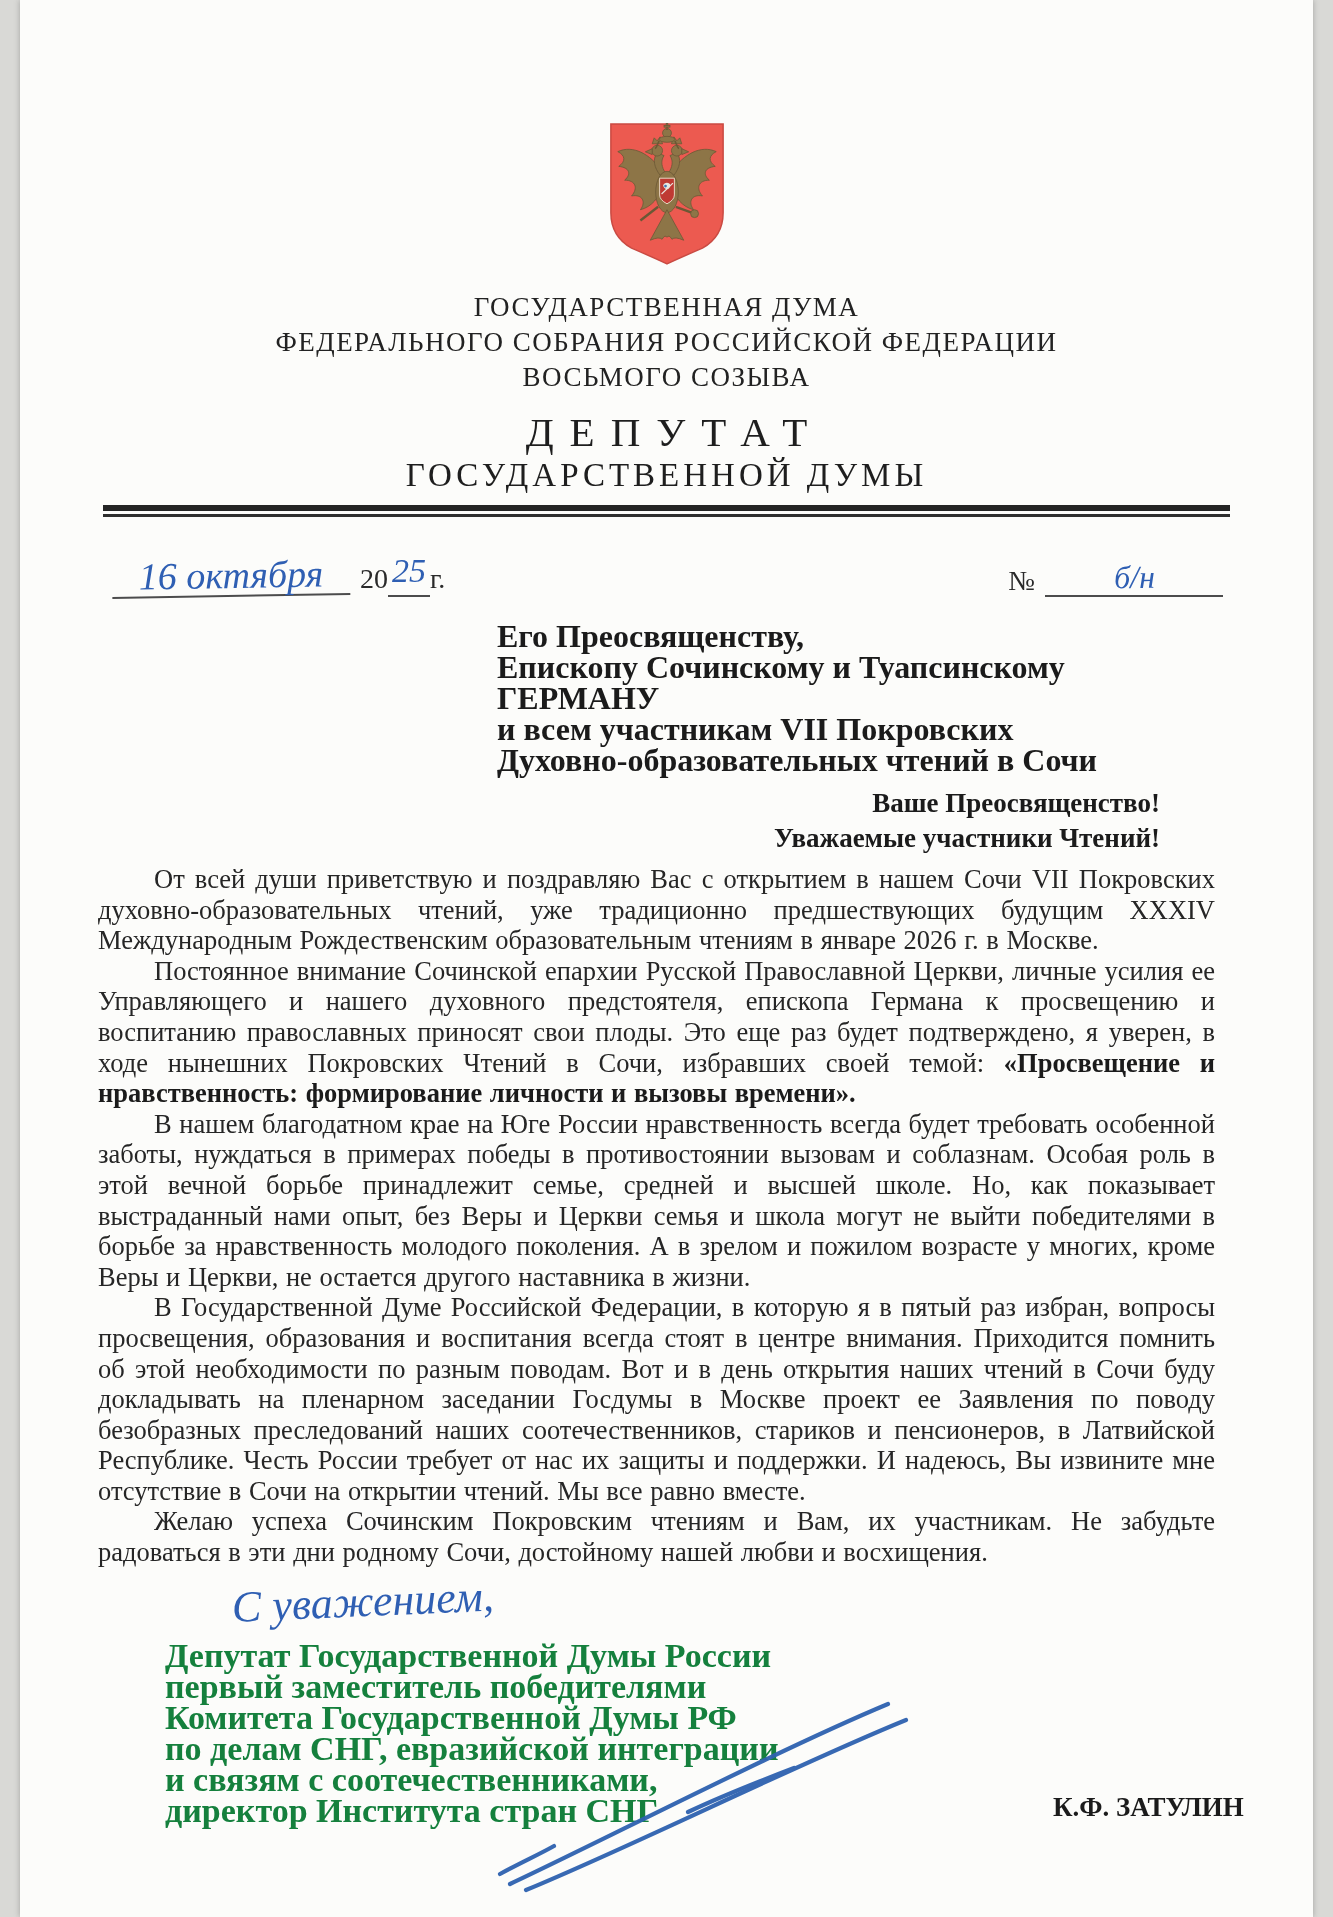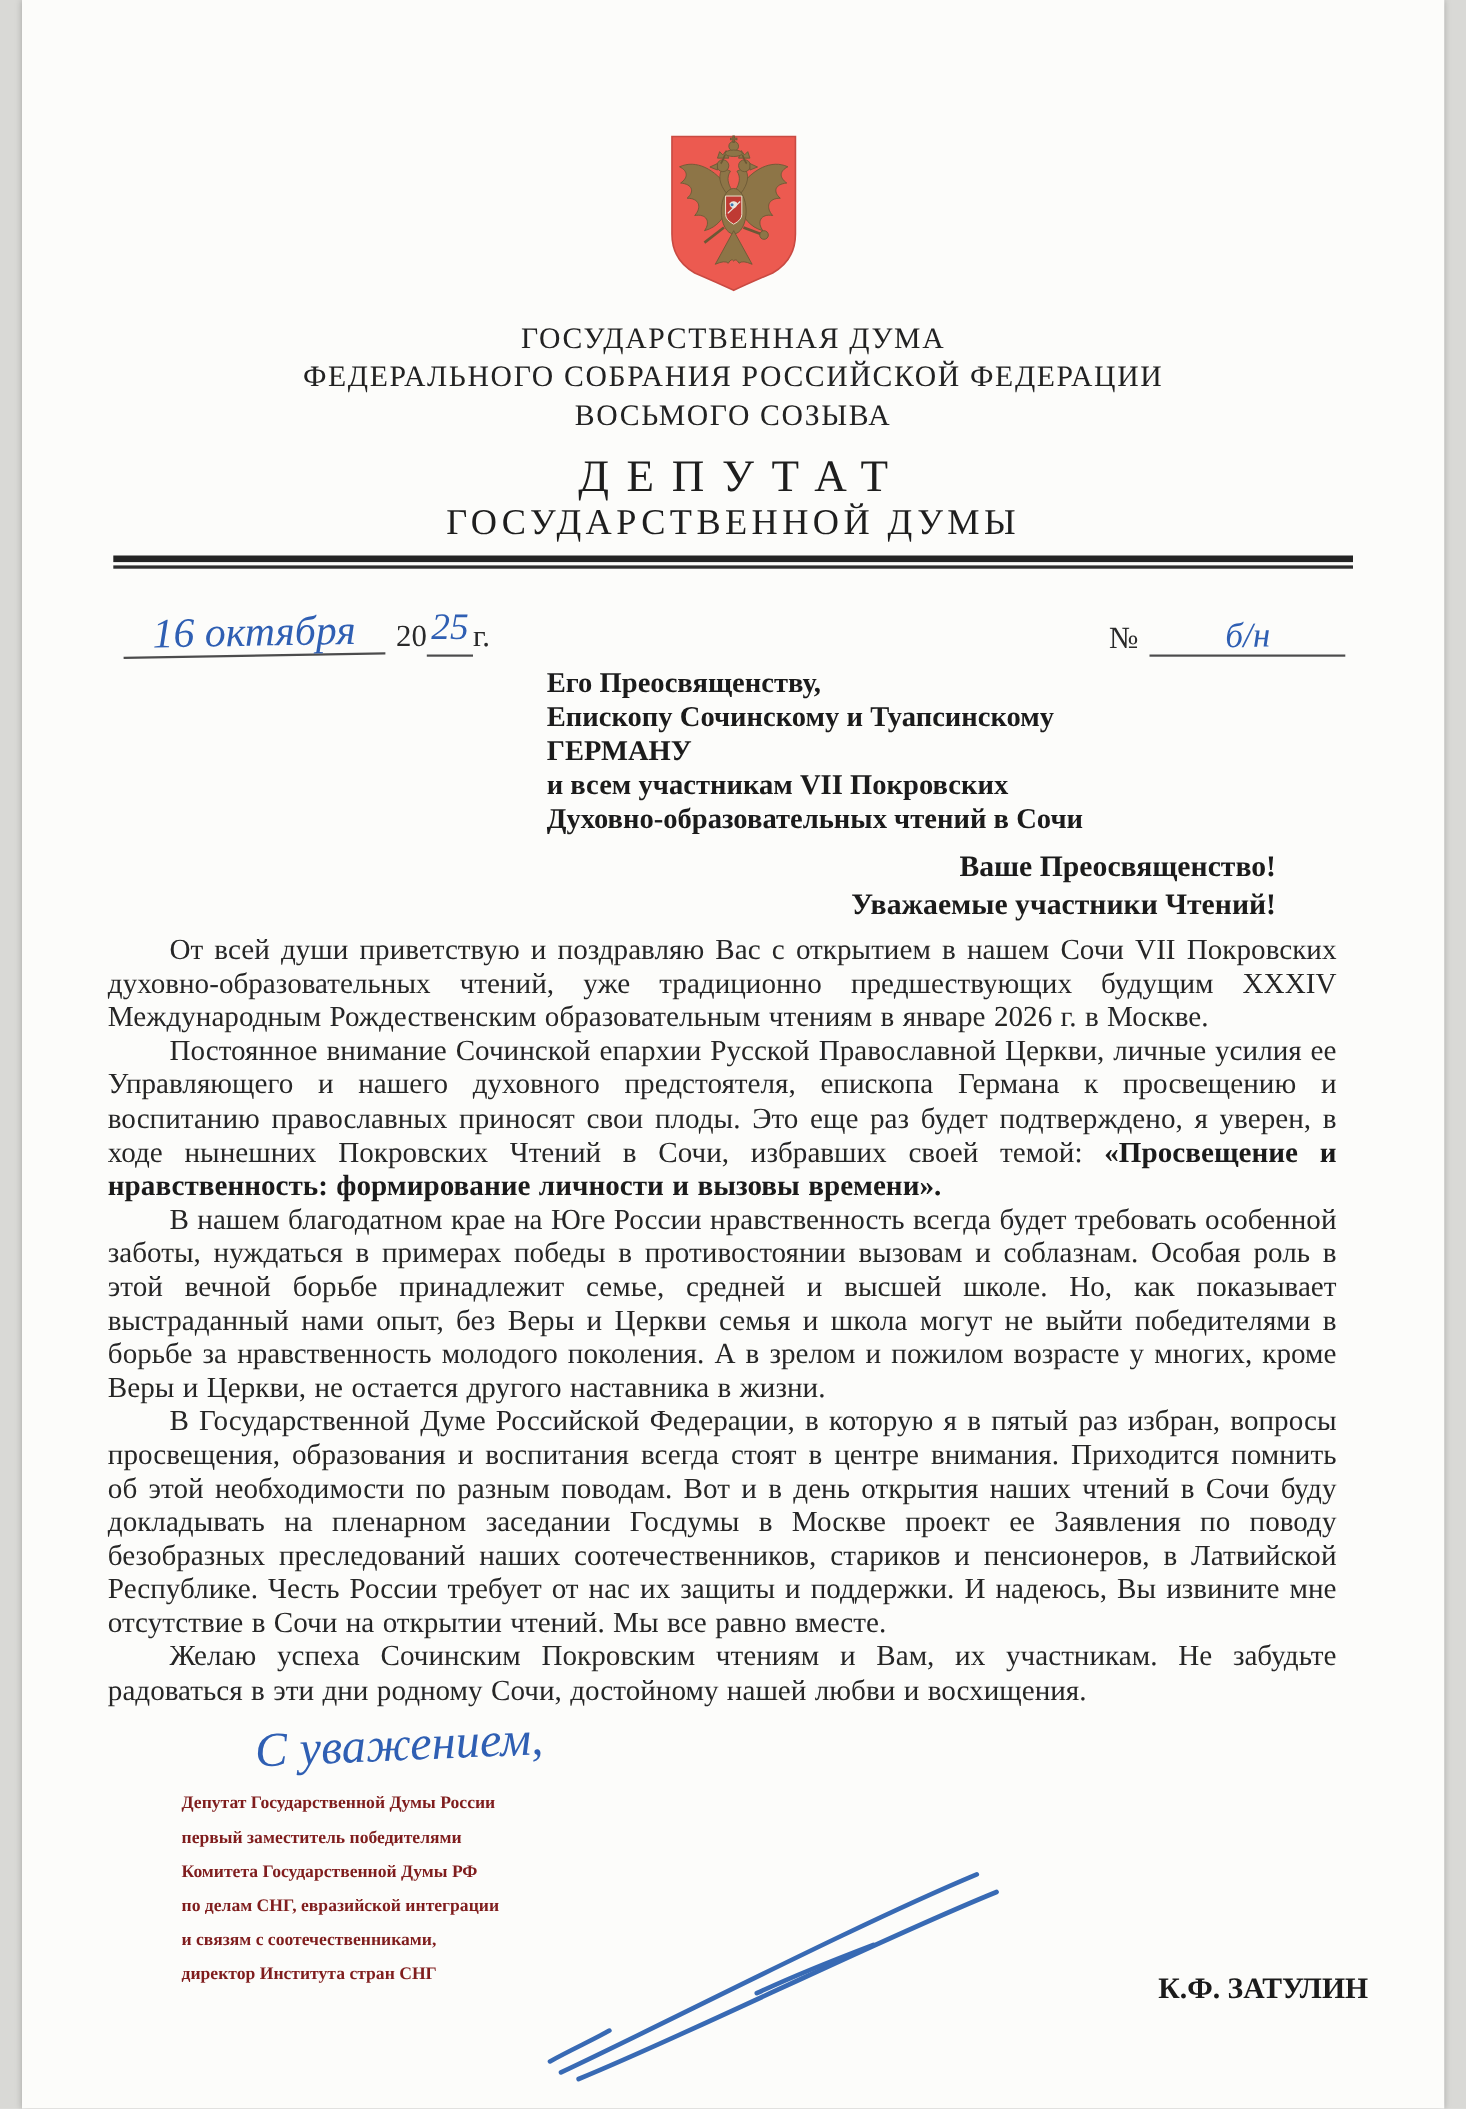--- a/index.html
+++ b/index.html
@@ -30,32 +30,32 @@
   .u-date{min-width:238px;transform:rotate(-1deg);}
   .hw-date{font-size:38px;line-height:40px;}
   .printed-year{font-size:28px;color:#2a2a2a;margin-left:6px;}
   .u-yr{min-width:42px;}
   .hw-yr{font-size:34px;line-height:30px;position:relative;top:-6px;display:inline-block;}
   .date-right{display:flex;align-items:flex-end;}
   .num-sign{font-size:28px;color:#2a2a2a;margin-right:10px;}
   .u-num{min-width:178px;}
   .hw-num{font-size:32px;line-height:36px;display:inline-block;transform:rotate(-1deg);}
   
-  .recipient{margin:8px 0 0 477px;font-weight:bold;font-size:26px;line-height:31px;color:#1b1b1b;}
+  .recipient{margin:24px 0 0 477px;font-weight:bold;font-size:32px;line-height:31px;color:#1b1b1b;}
   .salutation{margin-top:10px;width:1140px;text-align:right;font-weight:bold;
               font-size:27px;line-height:35px;color:#1b1b1b;}
   
   .body-text{margin:8px 98px 0 78px;}
   .para{margin:0;font-size:26.5px;line-height:30.6px;text-align:justify;
         text-indent:56px;color:#262626;word-spacing:1px;}
   .bold{font-weight:bold;color:#1b1b1b;}
   
   .closing-hw{margin:14px 0 0 212px;font-size:44px;line-height:52px;
               transform:rotate(-2.5deg);transform-origin:left center;}
-  .sig-block{margin:6px 0 0 145px;font-weight:bold;font-size:16px;line-height:31px;color:#7f1d1d;}
+  .sig-block{margin:6px 0 0 145px;font-weight:bold;font-size:34px;line-height:31px;color:#15803d;}
   .autograph{position:absolute;left:468px;top:1688px;}
   .sig-name{position:absolute;left:1033px;top:1792px;font-weight:bold;font-size:27px;color:#1b1b1b;}
 </style>
 </head>
 <body>
 
 <div class="page">
 
   <div class="emblem">
     <svg viewBox="0 0 130 150" width="128" height="148" xmlns="http://www.w3.org/2000/svg">

